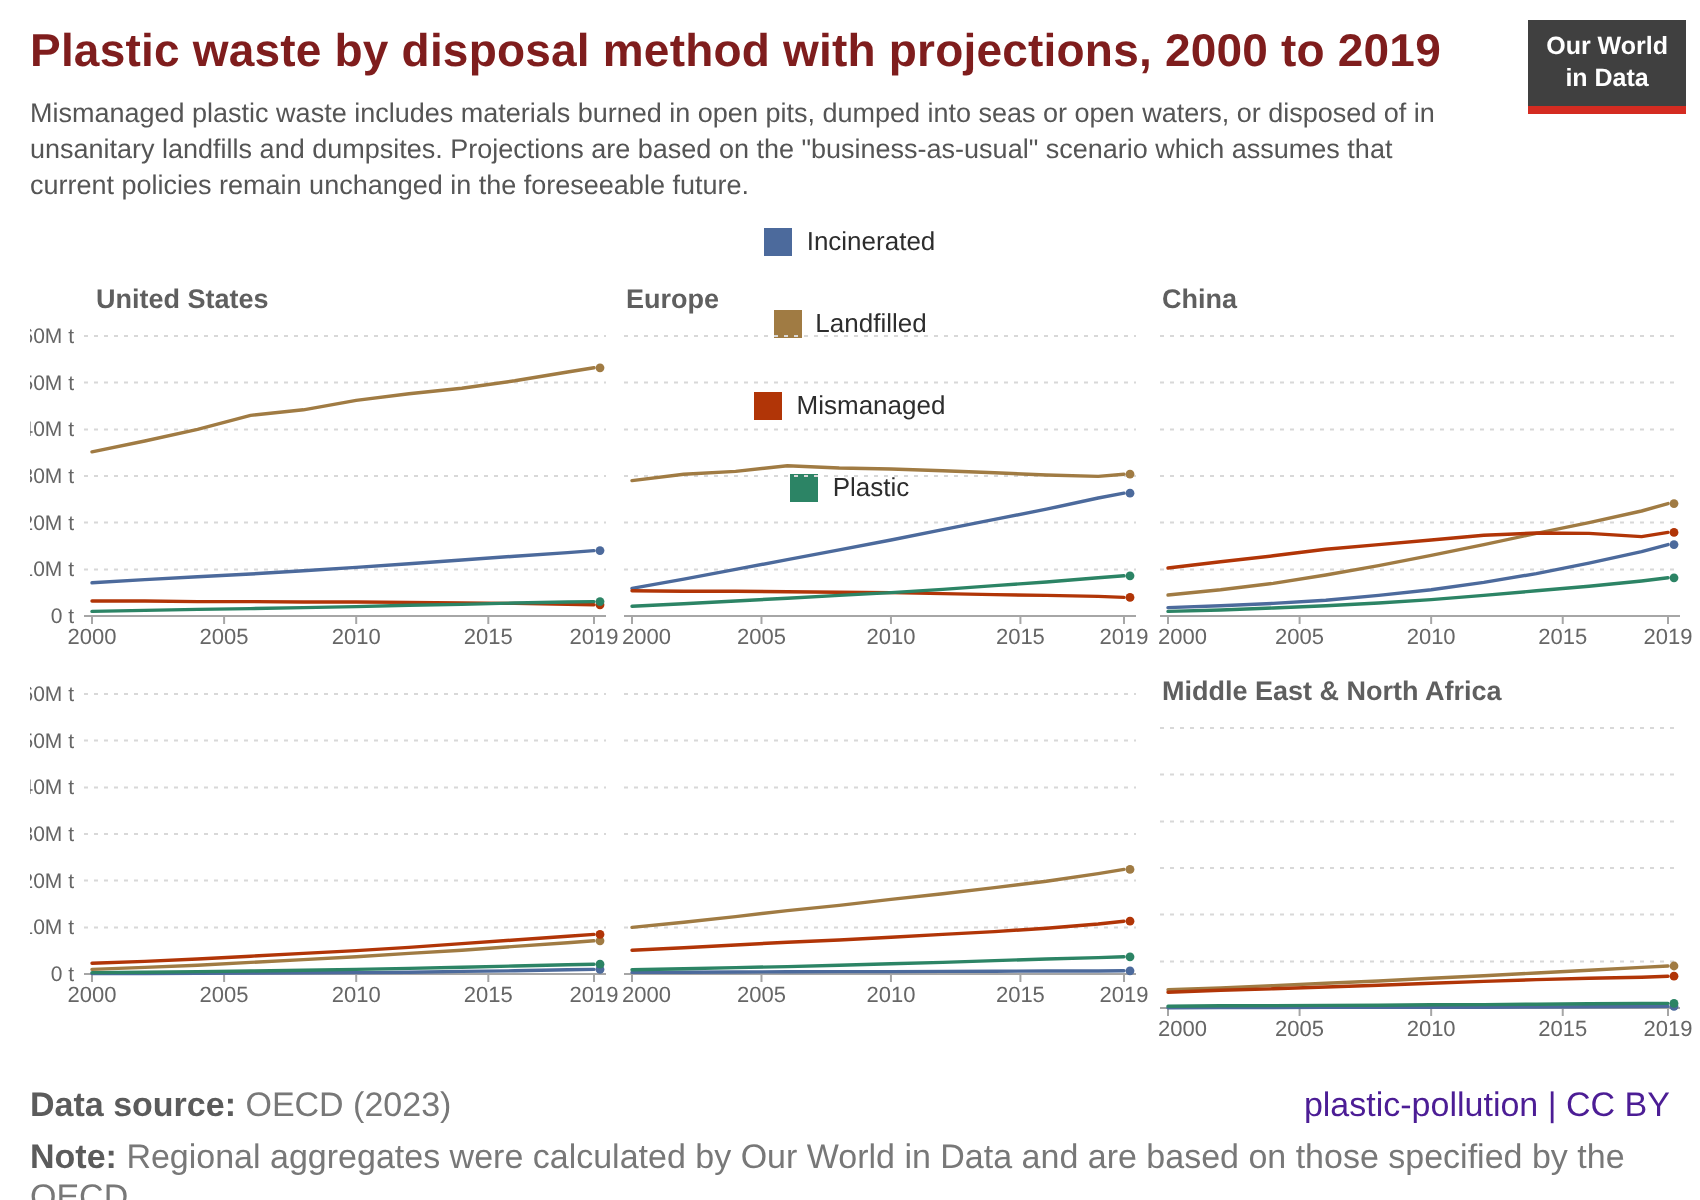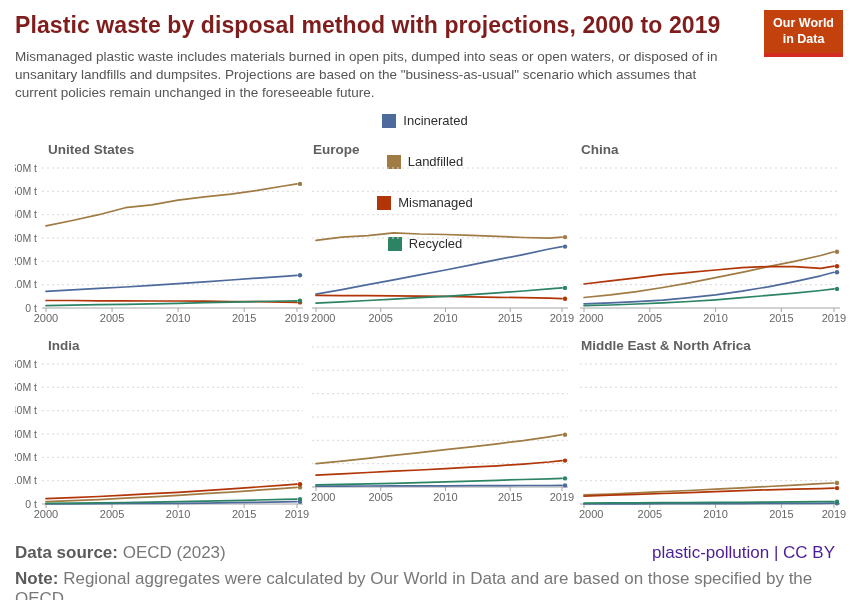--- a/index.html
+++ b/index.html
@@ -1,20 +1,20 @@
 <!DOCTYPE html>
 <html><head>
 <meta charset="utf-8">
 <style>
   html,body{margin:0;padding:0;background:#fff;}
   body{width:850px;height:600px;font-family:"Liberation Sans",sans-serif;position:relative;overflow:hidden;}
   .page{padding:12px 15px 0 15px;position:relative;width:820px;}
   h1.title{margin:0;font-family:Liberation Sans, sans-serif;font-weight:700;
     font-size:23px;line-height:1.2;color:#7f1d1d;letter-spacing:.1px;}
-  .logo{position:absolute;top:10px;right:7px;background:#c2410c;color:#fff;
+  .logo{position:absolute;top:10px;right:7px;background:#404040;color:#fff;
     font-weight:700;font-size:12.5px;line-height:1.25;text-align:center;
     padding:6px 9px;border-bottom:4px solid #d42b21;cursor:pointer;margin-left:28px;}
   .logo span{display:block;}
   p.subtitle{margin:8px 0 0 0;max-width:705px;font-size:13.5px;line-height:1.33;color:#555;}
   .legend{margin-top:12px;display:flex;align-items:center;gap:26px;height:17px;flex-direction:column;}
   .legend-item{display:flex;align-items:center;gap:7px;cursor:pointer;}
   .legend-swatch{width:14px;height:14px;display:inline-block;}
   .legend-label{font-size:13px;color:#2d2d2d;}
   .grid{margin-top:12px;display:grid;grid-row-gap:9px;}
   .chart-cell h3{margin:0 0 2px 0;font-size:13.5px;font-weight:700;color:#5f5f5f;}
@@ -46,21 +46,21 @@
       <div class="legend-item">
         <span class="legend-swatch" style="background: rgb(160, 123, 67);"></span>
         <span class="legend-label">Landfilled</span>
       </div>
       <div class="legend-item">
         <span class="legend-swatch" style="background: rgb(177, 53, 7);"></span>
         <span class="legend-label">Mismanaged</span>
       </div>
       <div class="legend-item">
         <span class="legend-swatch" style="background: rgb(44, 132, 101);"></span>
-        <span class="legend-label">Recycled</span>
+        <span class="legend-label">Plastic</span>
       </div>
     </div>
   <div class="grid" id="charts" style="grid-template-columns: 295px 268px 272px;">
       <div class="chart-cell">
         <h3 style="padding-left: 33px;">United States</h3>
         <svg width="295" height="170" viewBox="0 0 295 170">
           <line x1="27" x2="288" y1="125.7" y2="125.7" stroke="#d8d8d8" stroke-width="1" stroke-dasharray="2,3"></line>
           <line x1="27" x2="288" y1="102.3" y2="102.3" stroke="#d8d8d8" stroke-width="1" stroke-dasharray="2,3"></line>
           <line x1="27" x2="288" y1="79.0" y2="79.0" stroke="#d8d8d8" stroke-width="1" stroke-dasharray="2,3"></line>
           <line x1="27" x2="288" y1="55.7" y2="55.7" stroke="#d8d8d8" stroke-width="1" stroke-dasharray="2,3"></line>
@@ -148,21 +148,20 @@
           <circle cx="259.0" cy="113.3" r="2.2" fill="#4c6a9c"></circle>
           <path d="M6.0 138.5 L32.3 135.9 L58.6 132.7 L84.9 128.5 L111.3 123.8 L137.6 118.7 L163.9 113.3 L190.2 107.7 L216.5 102.3 L242.8 96.5 L256.0 92.8" fill="none" stroke="#a07b43" stroke-width="1.7" stroke-linejoin="round" stroke-linecap="round"></path>
           <circle cx="259.0" cy="92.8" r="2.2" fill="#a07b43"></circle>
           <path d="M6.0 125.0 L32.3 121.9 L58.6 118.9 L84.9 115.6 L111.3 113.3 L137.6 111.0 L163.9 108.6 L190.2 107.5 L216.5 107.7 L242.8 109.3 L256.0 107.2" fill="none" stroke="#b13507" stroke-width="1.7" stroke-linejoin="round" stroke-linecap="round"></path>
           <circle cx="259.0" cy="107.2" r="2.2" fill="#b13507"></circle>
           <path d="M6.0 146.7 L32.3 146.0 L58.6 145.0 L84.9 143.9 L111.3 142.5 L137.6 140.8 L163.9 138.7 L190.2 136.4 L216.5 134.1 L242.8 131.5 L256.0 129.9" fill="none" stroke="#2c8465" stroke-width="1.7" stroke-linejoin="round" stroke-linecap="round"></path>
           <circle cx="259.0" cy="129.9" r="2.2" fill="#2c8465"></circle>
         </svg>
       </div>
       <div class="chart-cell">
-        <h3 style="padding-left: 33px;">India</h3>
         <svg width="295" height="170" viewBox="0 0 295 170">
           <line x1="27" x2="288" y1="125.7" y2="125.7" stroke="#d8d8d8" stroke-width="1" stroke-dasharray="2,3"></line>
           <line x1="27" x2="288" y1="102.3" y2="102.3" stroke="#d8d8d8" stroke-width="1" stroke-dasharray="2,3"></line>
           <line x1="27" x2="288" y1="79.0" y2="79.0" stroke="#d8d8d8" stroke-width="1" stroke-dasharray="2,3"></line>
           <line x1="27" x2="288" y1="55.7" y2="55.7" stroke="#d8d8d8" stroke-width="1" stroke-dasharray="2,3"></line>
           <line x1="27" x2="288" y1="32.3" y2="32.3" stroke="#d8d8d8" stroke-width="1" stroke-dasharray="2,3"></line>
           <line x1="27" x2="288" y1="9.0" y2="9.0" stroke="#d8d8d8" stroke-width="1" stroke-dasharray="2,3"></line>
           <text x="22" y="152.5" text-anchor="end" font-size="10.5" fill="#666">0 t</text>
           <text x="22" y="129.2" text-anchor="end" font-size="10.5" fill="#666">10M t</text>
           <text x="22" y="105.8" text-anchor="end" font-size="10.5" fill="#666">20M t</text>

